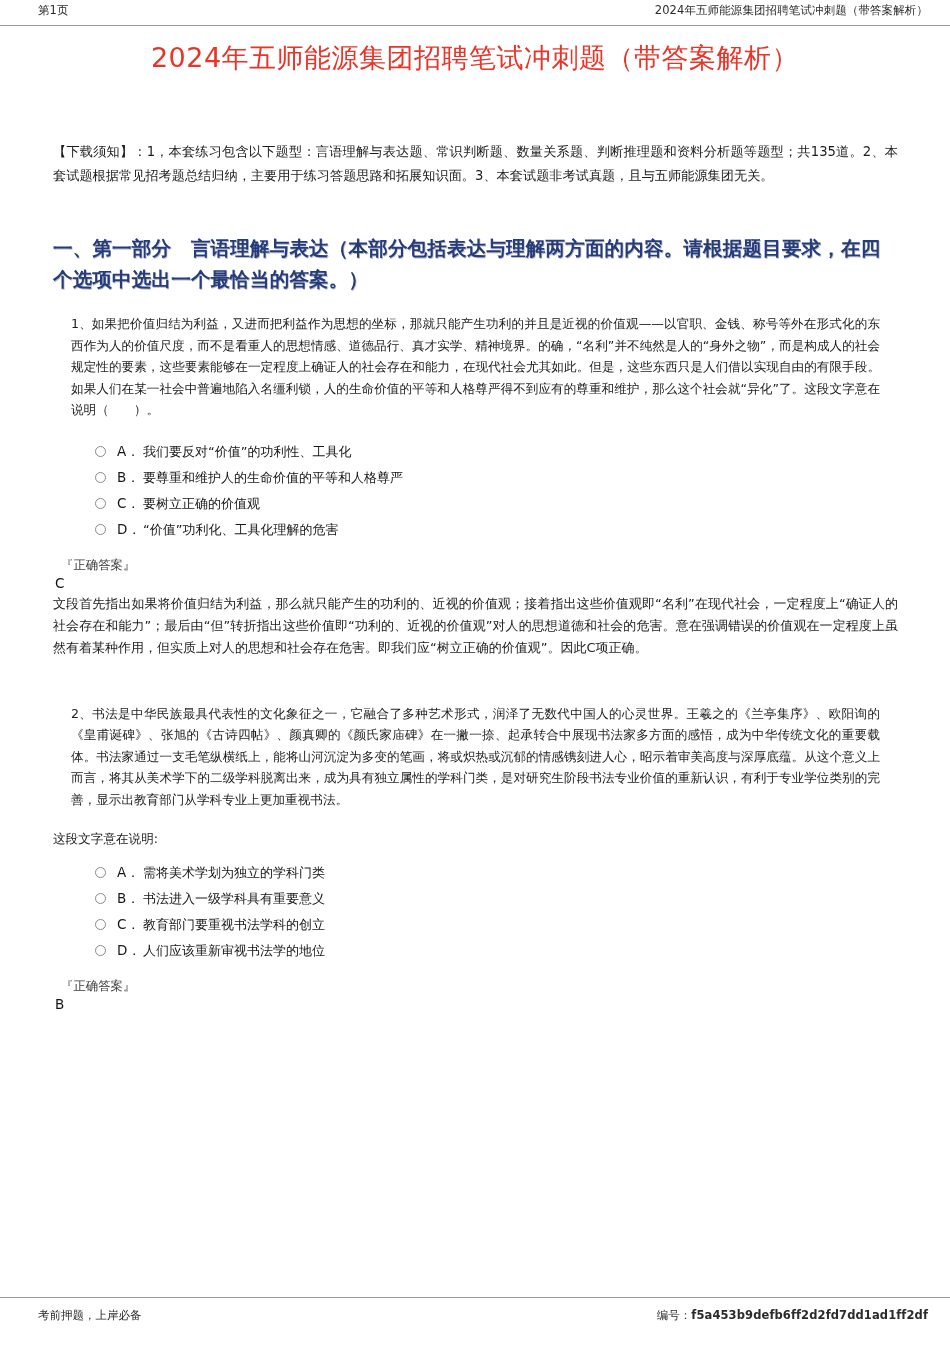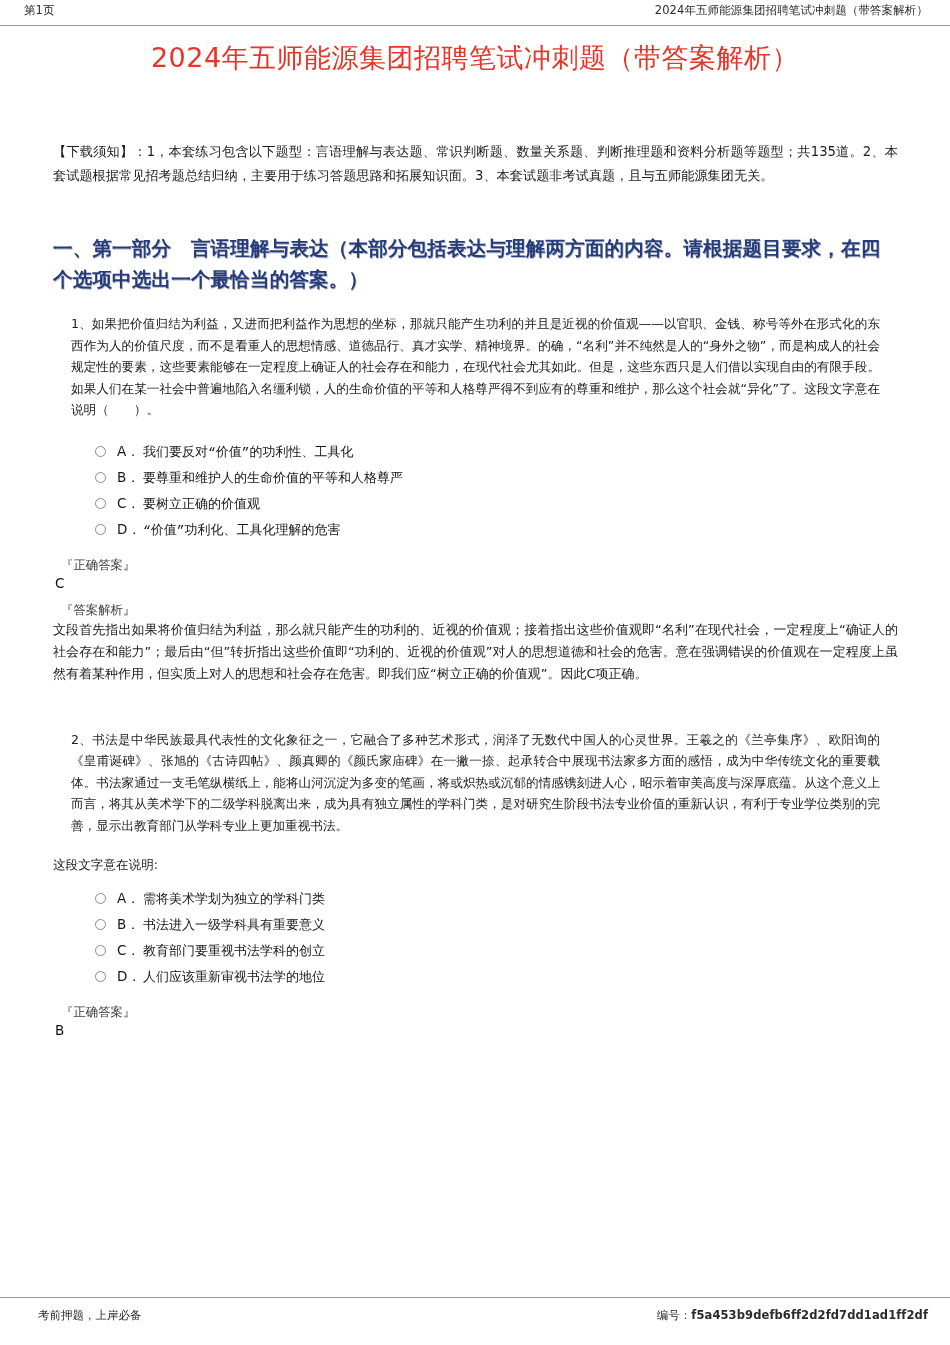--- a/index.html
+++ b/index.html
@@ -23,21 +23,21 @@
   }
 
   
   .doc-header {
     position: absolute;
     top: 0;
     left: 0;
     width: 950px;
     height: 26px;
     box-sizing: border-box;
-    padding: 3px 22px 0 24px;
+    padding: 3px 22px 0 38px;
     display: flex;
     align-items: flex-start;
     justify-content: space-between;
     border-bottom: 1px solid #9a9a9a;
     font-size: 11.5px;
     color: #2b2b2b;
     letter-spacing: 0.1px;
     gap: 12px;
   }
   .doc-header .hdr-left { white-space: nowrap; }
@@ -121,21 +121,21 @@
     margin-right: 11px;
     flex: none;
   }
   .opt-letter {
     display: inline-block;
     width: 26px;
     flex: none;
     font-size: 13.5px;
     font-weight: 500;
   }
-  .opt-text { white-space: nowrap; font-family: Liberation Mono, monospace; }
+  .opt-text { white-space: nowrap; }
 
   .ans-block { margin-top: 12px; }
   .ans-label {
     font-size: 12.4px;
     line-height: 19px;
     color: #3a3a3a;
     padding-left: 8px;
   }
   .ans-value {
     font-size: 13.5px;
@@ -225,21 +225,20 @@
         <li class="option">
           <span class="radio"></span>
           <span class="opt-letter">D．</span>
           <span class="opt-text">“价值”功利化、工具化理解的危害</span>
         </li>
       </ul>
 
       <div class="ans-block">
         <div class="ans-label">『正确答案』</div>
         <div class="ans-value">C</div>
-        <div class="exp-label">『答案解析』</div>
         <p class="exp-text">文段首先指出如果将价值归结为利益，那么就只能产生的功利的、近视的价值观；接着指出这些价值观即“名利”在现代社会，一定程度上“确证人的社会存在和能力”；最后由“但”转折指出这些价值即“功利的、近视的价值观”对人的思想道德和社会的危害。意在强调错误的价值观在一定程度上虽然有着某种作用，但实质上对人的思想和社会存在危害。即我们应“树立正确的价值观”。因此C项正确。</p>
       </div>
     </div>
 
     <div class="q-gap"></div>
 
     <div>
       <p class="q-stem">2、书法是中华民族最具代表性的文化象征之一，它融合了多种艺术形式，润泽了无数代中国人的心灵世界。王羲之的《兰亭集序》、欧阳询的《皇甫诞碑》、张旭的《古诗四帖》、颜真卿的《颜氏家庙碑》在一撇一捺、起承转合中展现书法家多方面的感悟，成为中华传统文化的重要载体。书法家通过一支毛笔纵横纸上，能将山河沉淀为多变的笔画，将或炽热或沉郁的情感镌刻进人心，昭示着审美高度与深厚底蕴。从这个意义上而言，将其从美术学下的二级学科脱离出来，成为具有独立属性的学科门类，是对研究生阶段书法专业价值的重新认识，有利于专业学位类别的完善，显示出教育部门从学科专业上更加重视书法。</p>
       <p class="q-subprompt">这段文字意在说明:</p>
 

